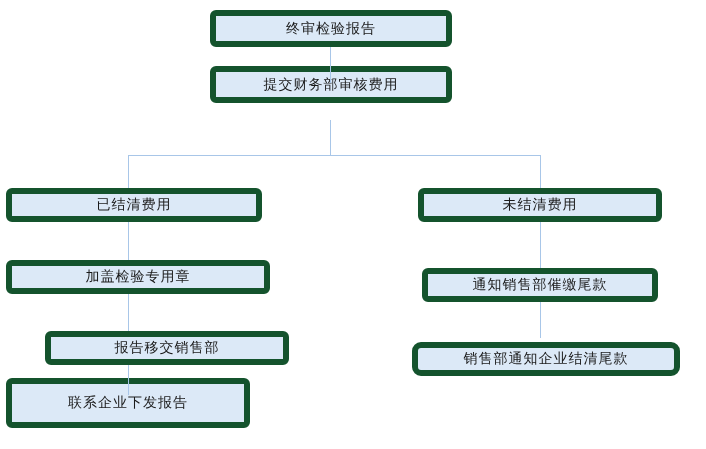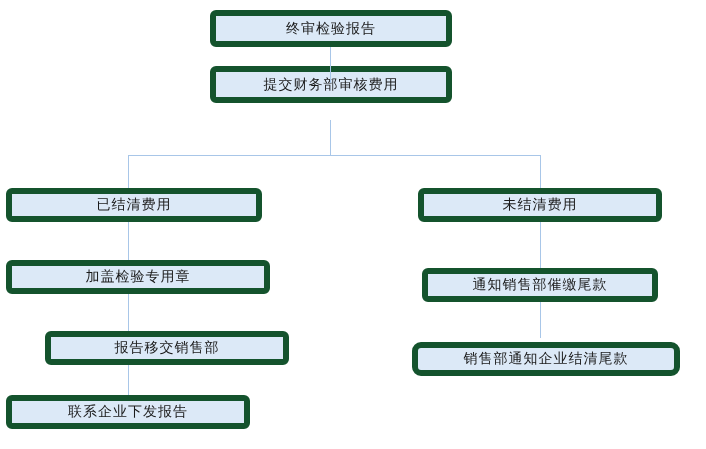--- a/index.html
+++ b/index.html
@@ -44,21 +44,21 @@
   <div class="node" style="left:210px; top:10px; width:242px; height:37px;">终审检验报告</div>
 
   <div class="node" style="left:210px; top:66px; width:242px; height:37px;">提交财务部审核费用</div>
 
   <div class="node" style="left:6px; top:188px; width:256px; height:34px;">已结清费用</div>
 
   <div class="node" style="left:6px; top:260px; width:264px; height:34px;">加盖检验专用章</div>
 
   <div class="node" style="left:6px; top:331px; width:244px; height:34px;margin-left:39px;">报告移交销售部</div>
 
-  <div class="node" style="left:6px; top:395px; width:244px; height:34px;">联系企业下发报告</div>
+  <div class="node" style="left:6px; top:378px; width:244px; height:50px;">联系企业下发报告</div>
 
   <div class="node" style="left:422px; top:268px; width:236px; height:34px;">通知销售部催缴尾款</div>
 
   <div class="node" style="left:418px; top:188px; width:244px; height:34px;">未结清费用</div>
 
   <div class="node" style="left:412px; top:342px; width:268px; height:34px;border-radius:9px;">销售部通知企业结清尾款</div>
 
   <div class="line vline" style="left:330px; top:47px; height:36px;"></div>
 
   <div class="line vline" style="left:330px; top:120px; height:35px;"></div>

